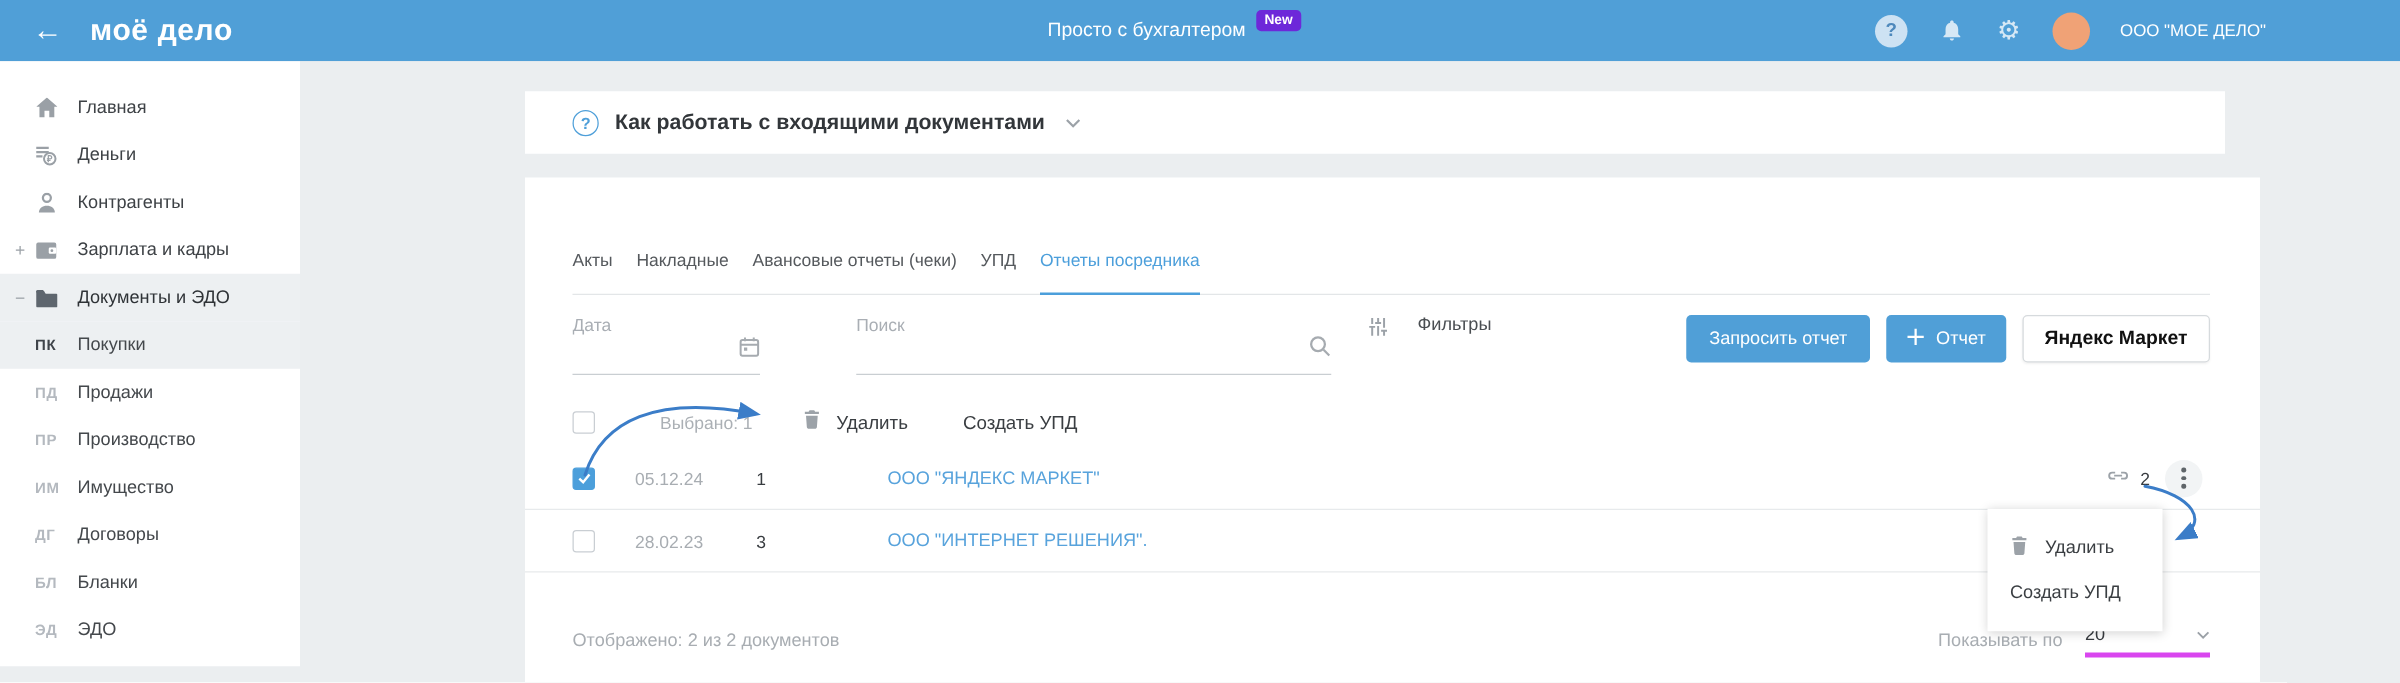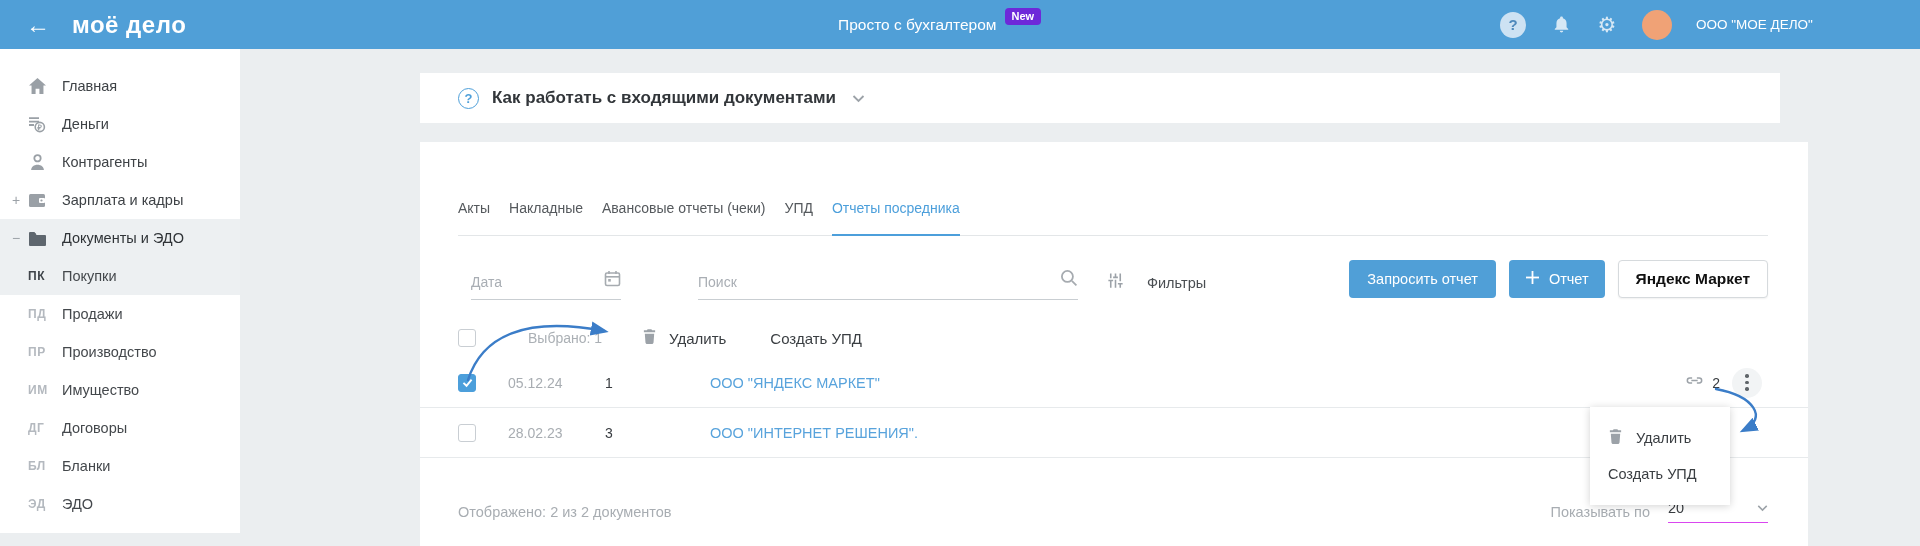--- a/index.html
+++ b/index.html
@@ -37,21 +37,21 @@
   .qcirc{width:21px;height:21px;border-radius:50%;border:1.5px solid #4E9FD9;color:#4E9FD9;font-size:13px;font-weight:bold;display:flex;align-items:center;justify-content:center;box-sizing:border-box;}
   .card1-title{margin-left:13px;font-size:17px;font-weight:bold;color:#32363A;}
   .chev{margin-left:16px;display:inline-flex;}
 
   .card2{position:absolute;left:180px;top:93px;width:1388px;height:404px;background:#fff;}
 
   .tabs{position:absolute;top:58px;left:38px;right:40px;height:35px;display:flex;gap:19px;border-bottom:1px solid #E3E6E8;font-size:14px;}
   .tab{color:#55595D;padding-bottom:12px;cursor:pointer;white-space:nowrap;}
   .tab.active{color:#4C9FDB;border-bottom:2px solid #4C9FDB;margin-bottom:-1px;}
 
-  .filter-row{position:absolute;top:110px;left:51px;right:40px;height:48px;display:flex;align-items:flex-end;}
+  .filter-row{position:absolute;top:110px;left:38px;right:40px;height:48px;display:flex;}
   .field{position:relative;border-bottom:1px solid #C9CED2;padding-bottom:8px;}
   .field input{border:0;outline:none;background:transparent;font-size:14px;color:#3A3E42;width:100%;padding:0;font-family:inherit;}
   .field input::placeholder{color:#A9AEB4;}
   .f-date{width:150px;}
   .f-search{width:380px;margin-left:77px;}
   .f-ic{position:absolute;right:0;bottom:8px;}
   .sliders{margin-left:28px;margin-bottom:6px;cursor:pointer;}
   .filters-lbl{margin-left:22px;margin-bottom:9px;font-size:14.5px;color:#4A4E52;cursor:pointer;}
   .btns{margin-left:auto;display:flex;gap:13px;margin-bottom:2px;}
   .btn{height:38px;border-radius:4px;display:flex;align-items:center;justify-content:center;font-size:14.5px;cursor:pointer;box-sizing:border-box;}
@@ -75,21 +75,21 @@
   .col-party{font-size:14.5px;color:#58A3DC;cursor:pointer;}
   .row-right{position:absolute;right:46px;display:flex;align-items:center;gap:8px;}
   .links-n{font-size:14px;color:#383C40;}
   .kebab{width:30px;height:30px;border-radius:50%;background:#F2F4F5;display:flex;flex-direction:column;align-items:center;justify-content:center;gap:3px;cursor:pointer;margin-left:4px;}
   .kebab i{width:3.5px;height:3.5px;border-radius:50%;background:#5F6569;}
 
   .tfooter{position:absolute;top:358px;left:38px;right:40px;display:flex;align-items:center;}
   .shown{font-size:14.5px;color:#A8ADB2;}
   .pp{margin-left:auto;display:flex;align-items:center;}
   .pp-lbl{font-size:14.5px;color:#A8ADB2;margin-right:18px;}
-  .pp-box{width:100px;border-bottom:1px solid #d946ef;display:flex;justify-content:space-between;align-items:center;padding-bottom:6px;cursor:pointer;text-align:center;}
+  .pp-box{width:100px;border-bottom:4px solid #d946ef;display:flex;justify-content:space-between;align-items:center;padding-bottom:6px;cursor:pointer;text-align:center;}
   .pp-val{font-size:14.5px;color:#383C40;}
 
   
   .ctx{position:absolute;left:1590px;top:407px;width:140px;background:#fff;box-shadow:0 1px 8px rgba(0,0,0,.18);padding:13px 0;z-index:50;}
   .ctx-item{height:36px;display:flex;align-items:center;padding:0 18px;font-size:14.5px;color:#3A3E42;cursor:pointer;gap:13px;}
 
   .overlay{position:absolute;left:0;top:0;z-index:60;pointer-events:none;}
 </style>
 </head>
 <body>

